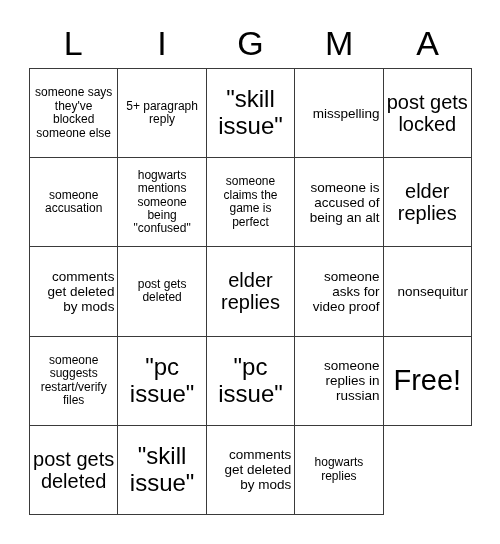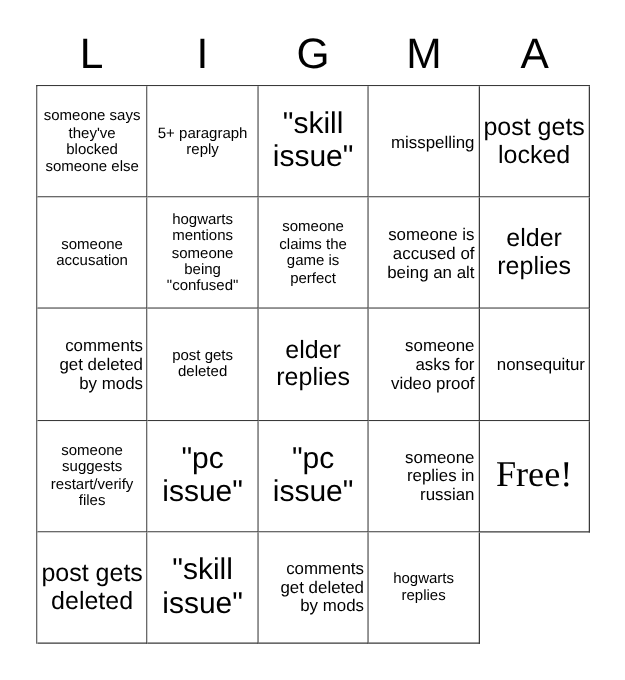--- a/index.html
+++ b/index.html
@@ -72,21 +72,21 @@
     line-height: 1.12;
     word-wrap: break-word;
     overflow-wrap: break-word;
     hyphens: none;
   }
   .sz-xs .cell-text { font-size: 12px; }
   .sz-s  .cell-text { font-size: 13.5px; text-align: right; }
   .sz-m  .cell-text { font-size: 12px; }
   .sz-l  .cell-text { font-size: 20px; }
   .sz-xl .cell-text { font-size: 24px; }
-  .sz-xxl .cell-text { font-size: 29px; font-family: Liberation Serif, serif; }
+  .sz-xxl .cell-text { font-size: 29px; }
 </style>
 </head>
 <body>
 
 <div id="bingo-card">
 
   <div id="header-row">
     <div class="header-letter">L</div>
     <div class="header-letter">I</div>
     <div class="header-letter">G</div>

